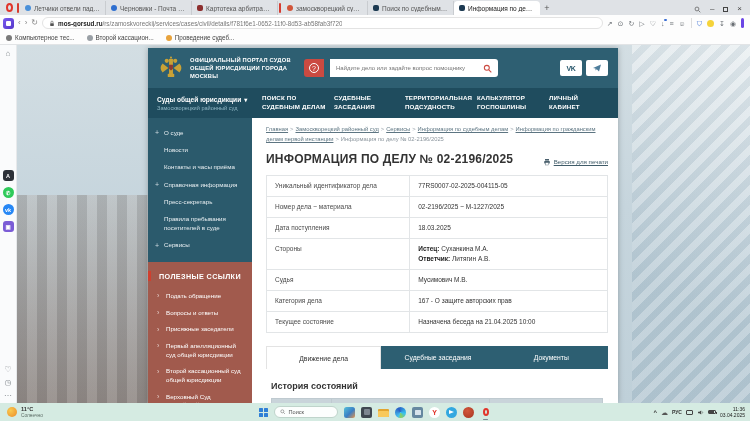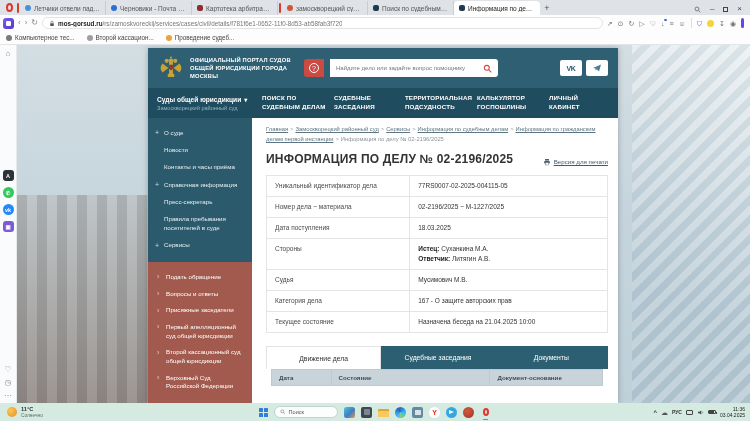--- a/index.html
+++ b/index.html
@@ -334,20 +334,21 @@
             <div class="side-menu" id="side-menu">
                 <div class="smi plus">О суде</div>
                 <div class="smi">Новости</div>
                 <div class="smi">Контакты и часы приёма</div>
                 <div class="smi plus">Справочная информация</div>
                 <div class="smi">Пресс-секретарь</div>
                 <div class="smi">Правила пребывания посетителей в суде</div>
                 <div class="smi plus">Сервисы</div>
               </div>
             <div class="useful">
+              <div class="useful-h">ПОЛЕЗНЫЕ ССЫЛКИ</div>
               <div id="useful-items">
                   <div class="uli">Подать обращение</div>
                   <div class="uli">Вопросы и ответы</div>
                   <div class="uli">Присяжные заседатели</div>
                   <div class="uli">Первый апелляционный суд общей юрисдикции</div>
                   <div class="uli">Второй кассационный суд общей юрисдикции</div>
                   <div class="uli">Верховный Суд Российской Федерации</div>
                 </div>
             </div>
           </div>
@@ -410,20 +411,21 @@
                       <div>Назначена беседа на 21.04.2025 10:00</div>
                     </td>
    </tr>
                 </tbody>
               </table>
             <div class="case-tabs" id="case-tabs">
                 <div class="ctab active">Движение дела</div>
                 <div class="ctab">Судебные заседания</div>
                 <div class="ctab">Документы</div>
               </div>
+            <div class="hist-h">История состояний</div>
             <table class="history">
               <thead>
                   <tr id="history-head">
                     <th style="width:18%">Дата</th>
                     <th style="width:48%">Состояние</th>
                     <th style="width:34%">Документ-основание</th>
                   </tr>
                 </thead>
 
             </table>

